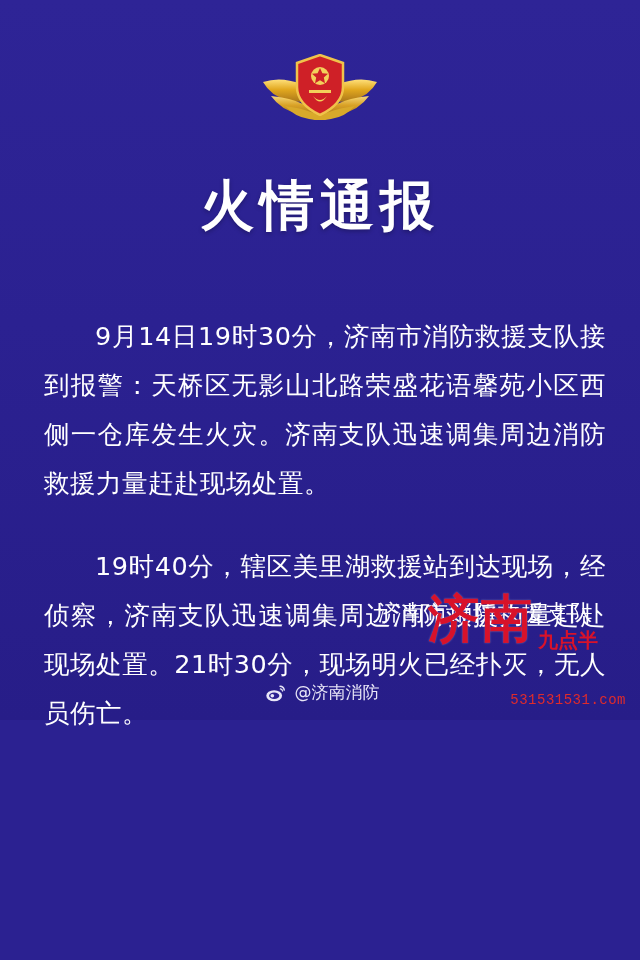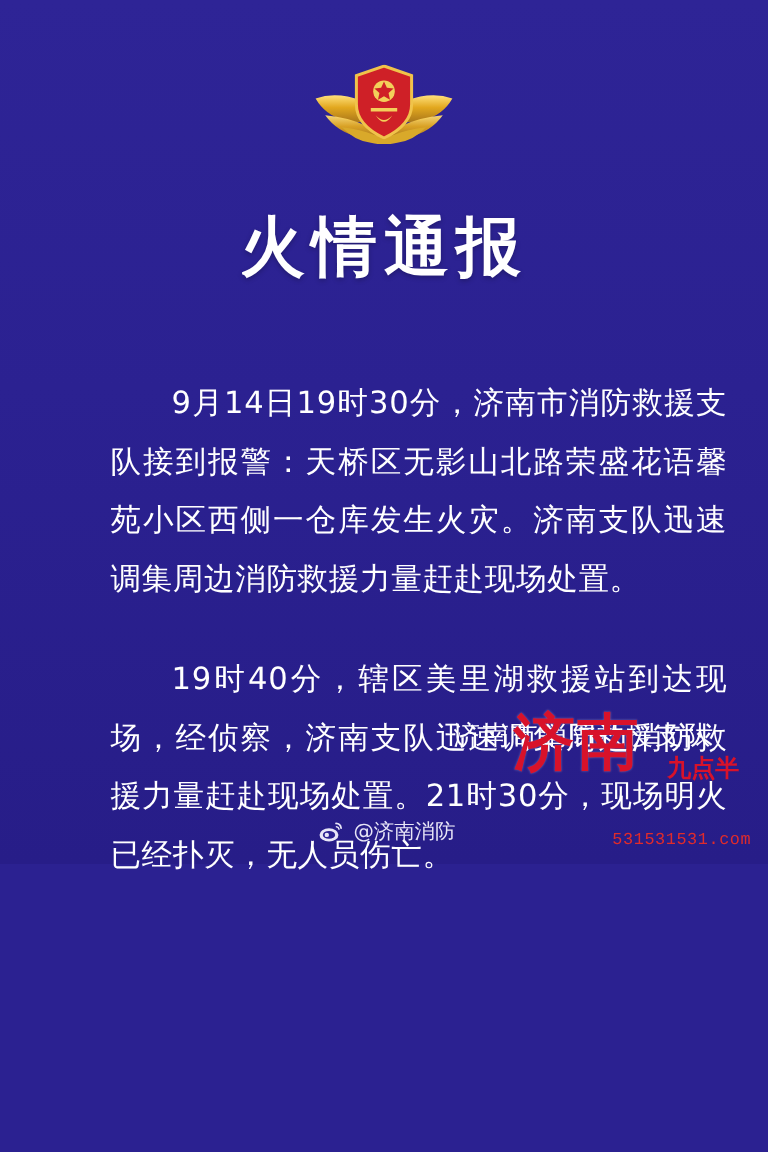--- a/index.html
+++ b/index.html
@@ -51,21 +51,20 @@
     position:absolute;
     left:44px; right:34px; top:312px;
   }
   .body-text p {
     font-size:25.5px;
     line-height:49px;
     text-indent:2em;
     letter-spacing:.5px;
     font-family:"DejaVu Sans", sans-serif;
     text-align:justify;
-    margin-left:48px;
   }
   .body-text p + p { margin-top:34px; }
 
   
   .signature {
     position:absolute;
     right:46px; bottom:92px;
     font-size:22px;
     letter-spacing:2px;
     font-family:"DejaVu Sans", sans-serif;
@@ -84,21 +83,21 @@
     font-size:51px;
     font-weight:bold;
     color:#d8122a;
     letter-spacing:2px;
     font-family:"DejaVu Sans", sans-serif;
     text-shadow:0 0 2px rgba(255,255,255,.35);
     white-space:nowrap;
   }
   .seal .vert {
     position:absolute;
-    right:2px; bottom:12px;
+    right:20px; bottom:12px;
     display:flex; flex-direction:column;
     align-items:center;
     line-height:.95;
     color:#d8122a;
     font-weight:bold;
     font-size:20px;
     font-family:"DejaVu Sans", sans-serif;
   }
 
   

